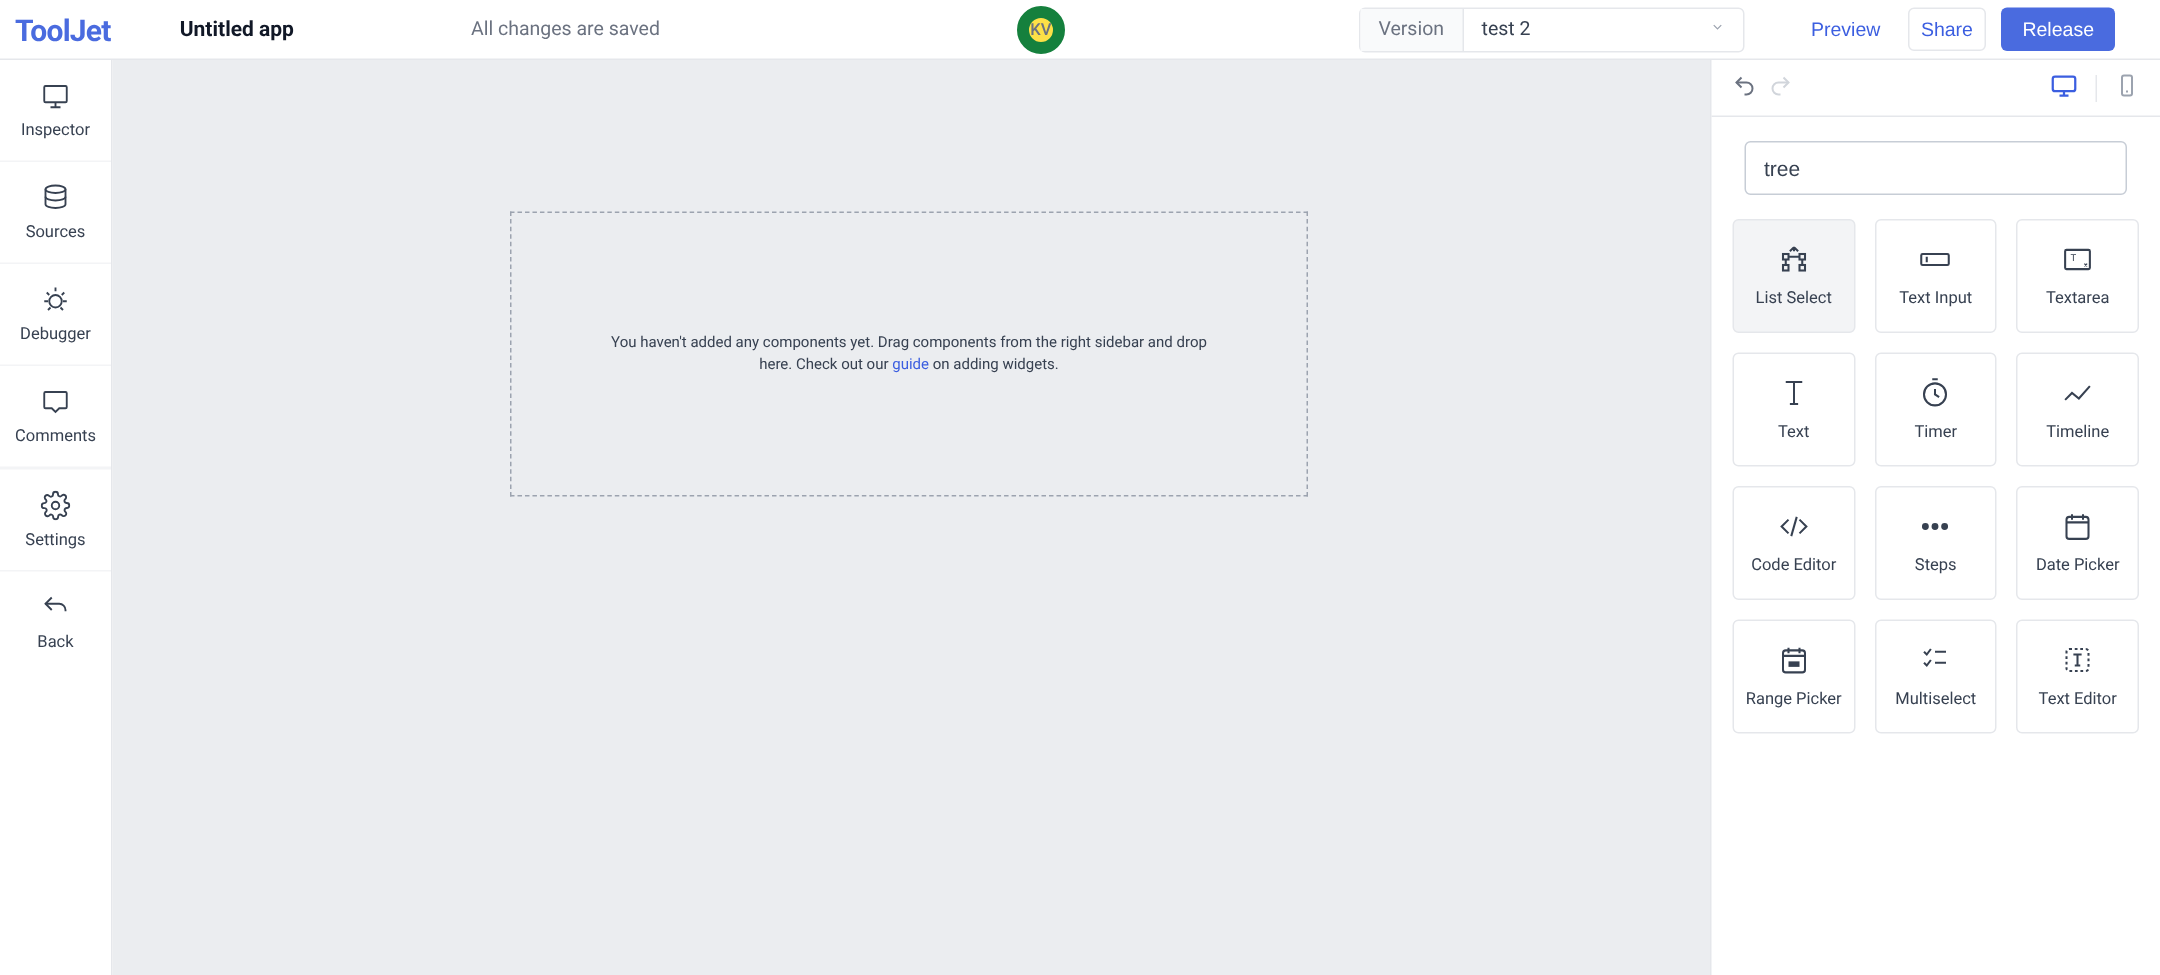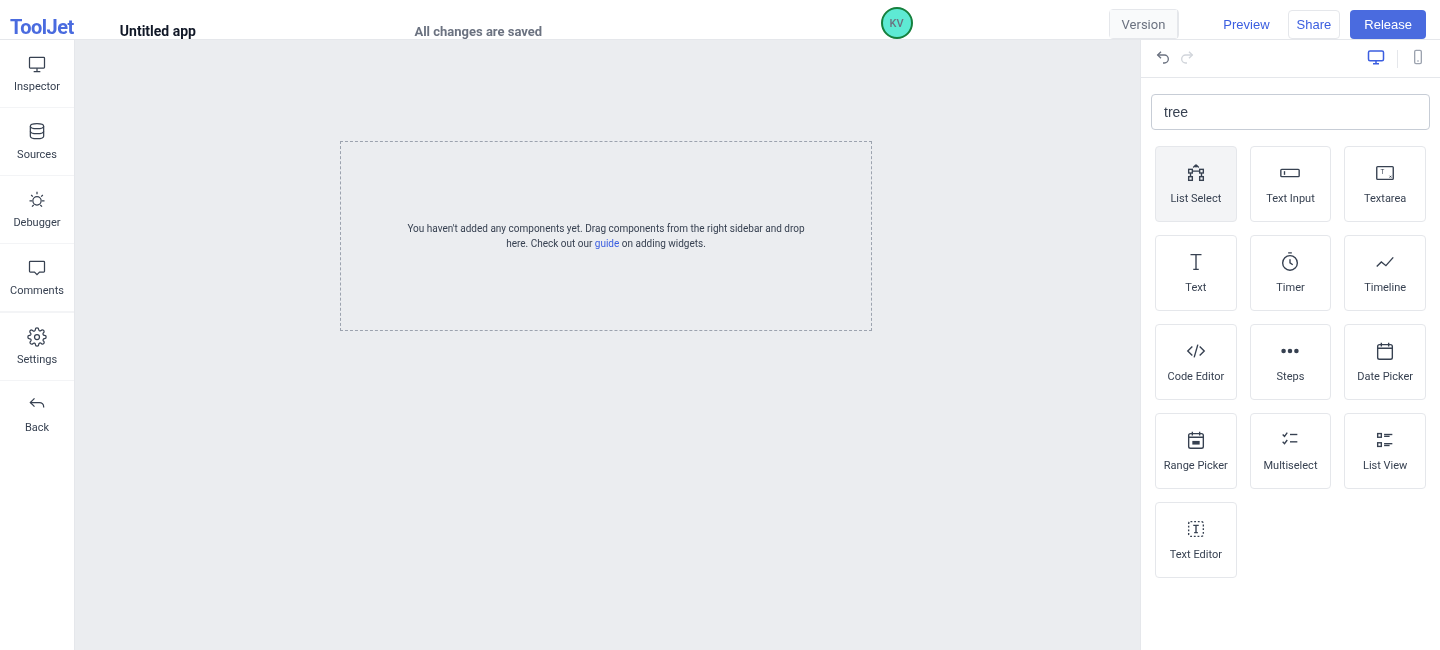--- a/index.html
+++ b/index.html
@@ -8,22 +8,22 @@
       background: #fff;
       width: 1440px;
       height: 650px;
       overflow: hidden;
       color: #1f2937;
     }
     
     .header {
       height: 40px;
       display: flex;
-      align-items: flex-end;
-      padding: 0 14px 0 10px;
+      align-items: center;
+      padding: 0 30px 0 10px;
       border-bottom: 1px solid #e5e7eb;
       gap: 16px;
     }
     .logo {
       font-size: 20px;
       font-weight: 700;
       color: #4a6bdf;
       letter-spacing: -0.5px;
       display: flex;
       align-items: center;
@@ -33,28 +33,27 @@
       color: #111827;
       margin-left: 30px;
       font-weight: bold;
     }
     .save-status {
       flex: 1;
       text-align: center;
       font-size: 13px;
       color: #6b7280;
       margin-left: -120px;
-      font-weight: bold;
     }
     .avatar {
       width: 32px;
       height: 32px;
       border-radius: 50%;
-      background: #5eead4;
-      border: 2px solid #15803d;
+      background: #fde047;
+      border: 8px solid #15803d;
       display: flex;
       align-items: center;
       justify-content: center;
       font-size: 11px;
       color: #6b7280;
       font-weight: 500;
       margin-right: 180px;
     }
     .version-box {
       display: flex;
@@ -176,21 +175,21 @@
       padding: 0 14px;
       border-bottom: 1px solid #e5e7eb;
     }
     .undo-redo { display: flex; gap: 8px; }
     .undo-redo .ico { color: #6b7280; cursor: pointer; }
     .undo-redo .ico.disabled { color: #d1d5db; cursor: default; }
     .device-toggle { display: flex; align-items: center; gap: 12px; }
     .device-toggle .dev { color: #9ca3af; cursor: pointer; }
     .device-toggle .dev.active { color: #3b5ee0; }
     .device-toggle .divider { width: 1px; height: 18px; background: #e5e7eb; }
-    .search-wrap { padding: 16px 10px 10px; }
+    .search-wrap { padding: 16px 22px 10px; }
     .search-input {
       width: 100%;
       height: 36px;
       border: 1px solid #c7cdd6;
       border-radius: 4px;
       padding: 0 12px;
       font-size: 14px;
       color: #374151;
       outline: none;
     }
@@ -228,20 +227,28 @@
 </head>
 <body>
 
 <div class="header">
   <span class="logo">ToolJet</span>
   <span class="app-name">Untitled app</span>
   <span class="save-status">All changes are saved</span>
   <div class="avatar">KV</div>
   <div class="version-box">
     <span class="version-label">Version</span>
+    <div class="version-select">
+      <span>test 2</span>
+      <span class="chev-down">
+        <svg width="10" height="10" viewBox="0 0 24 24" fill="none" stroke="currentColor" stroke-width="2">
+            <polyline points="6 9 12 15 18 9"></polyline>
+          </svg>
+      </span>
+    </div>
   </div>
   <div class="header-actions">
     <button class="link-btn">Preview</button>
     <button class="link-btn outline-btn">Share</button>
     <button class="primary-btn">Release</button>
   </div>
 </div>
 
 <div class="main">
 
@@ -457,33 +464,20 @@
         <span class="comp-icon">
           <svg width="22" height="22" viewBox="0 0 24 24" fill="none" stroke="currentColor" stroke-width="1.5">
               <path d="M4 6l2 2 3-4M4 14l2 2 3-4"></path>
               <line x1="12" y1="6" x2="20" y2="6"></line>
               <line x1="12" y1="14" x2="20" y2="14"></line>
             </svg>
         </span>
         <span class="comp-label">Multiselect</span>
       </div>
 
-      <div class="comp-card">
-        <span class="comp-icon">
-          <svg width="22" height="22" viewBox="0 0 24 24" fill="none" stroke="currentColor" stroke-width="1.5">
-              <rect x="4" y="5" width="4" height="4"></rect>
-              <rect x="4" y="15" width="4" height="4"></rect>
-              <line x1="11" y1="6" x2="20" y2="6"></line>
-              <line x1="11" y1="8" x2="17" y2="8"></line>
-              <line x1="11" y1="16" x2="20" y2="16"></line>
-              <line x1="11" y1="18" x2="17" y2="18"></line>
-            </svg>
-        </span>
-        <span class="comp-label">List View</span>
-      </div>
 
       <div class="comp-card">
         <span class="comp-icon">
           <svg width="22" height="22" viewBox="0 0 24 24" fill="none" stroke="currentColor" stroke-width="1.5">
               <rect x="4" y="4" width="16" height="16" rx="2" stroke-dasharray="2 2"></rect>
               <path d="M9 8h6M12 8v8M10 16h4"></path>
             </svg>
         </span>
         <span class="comp-label">Text Editor</span>
       </div>

